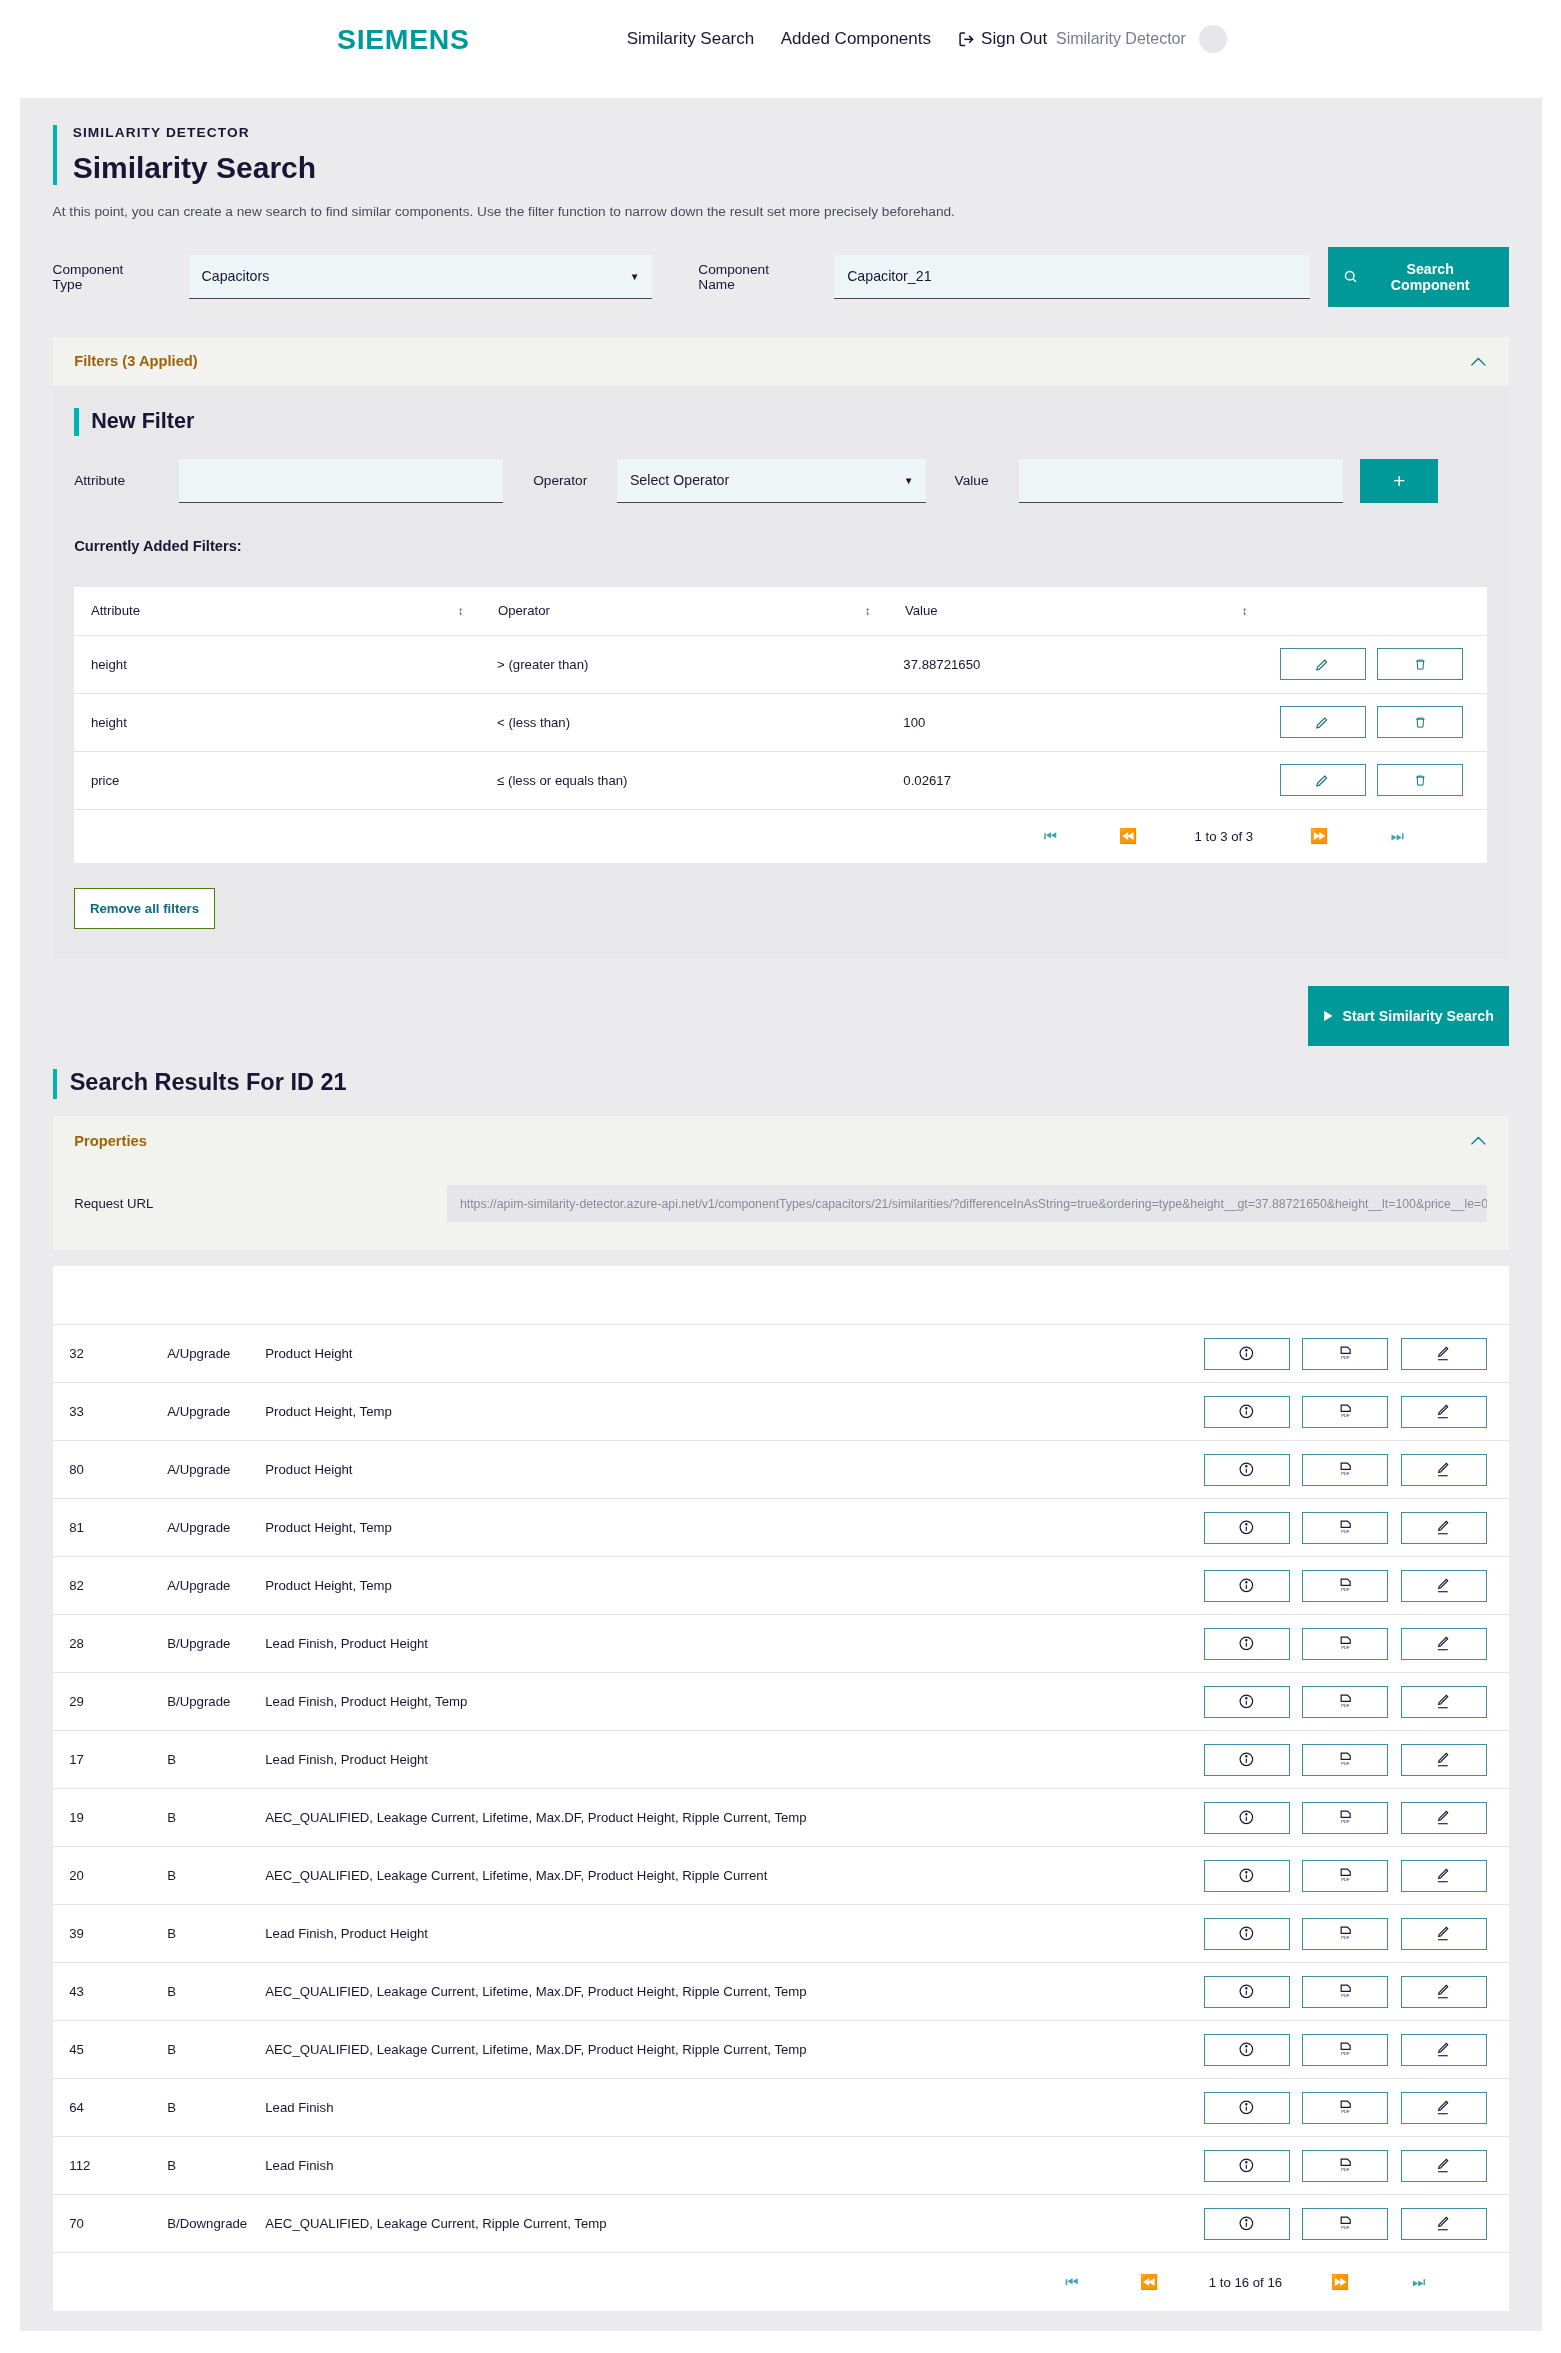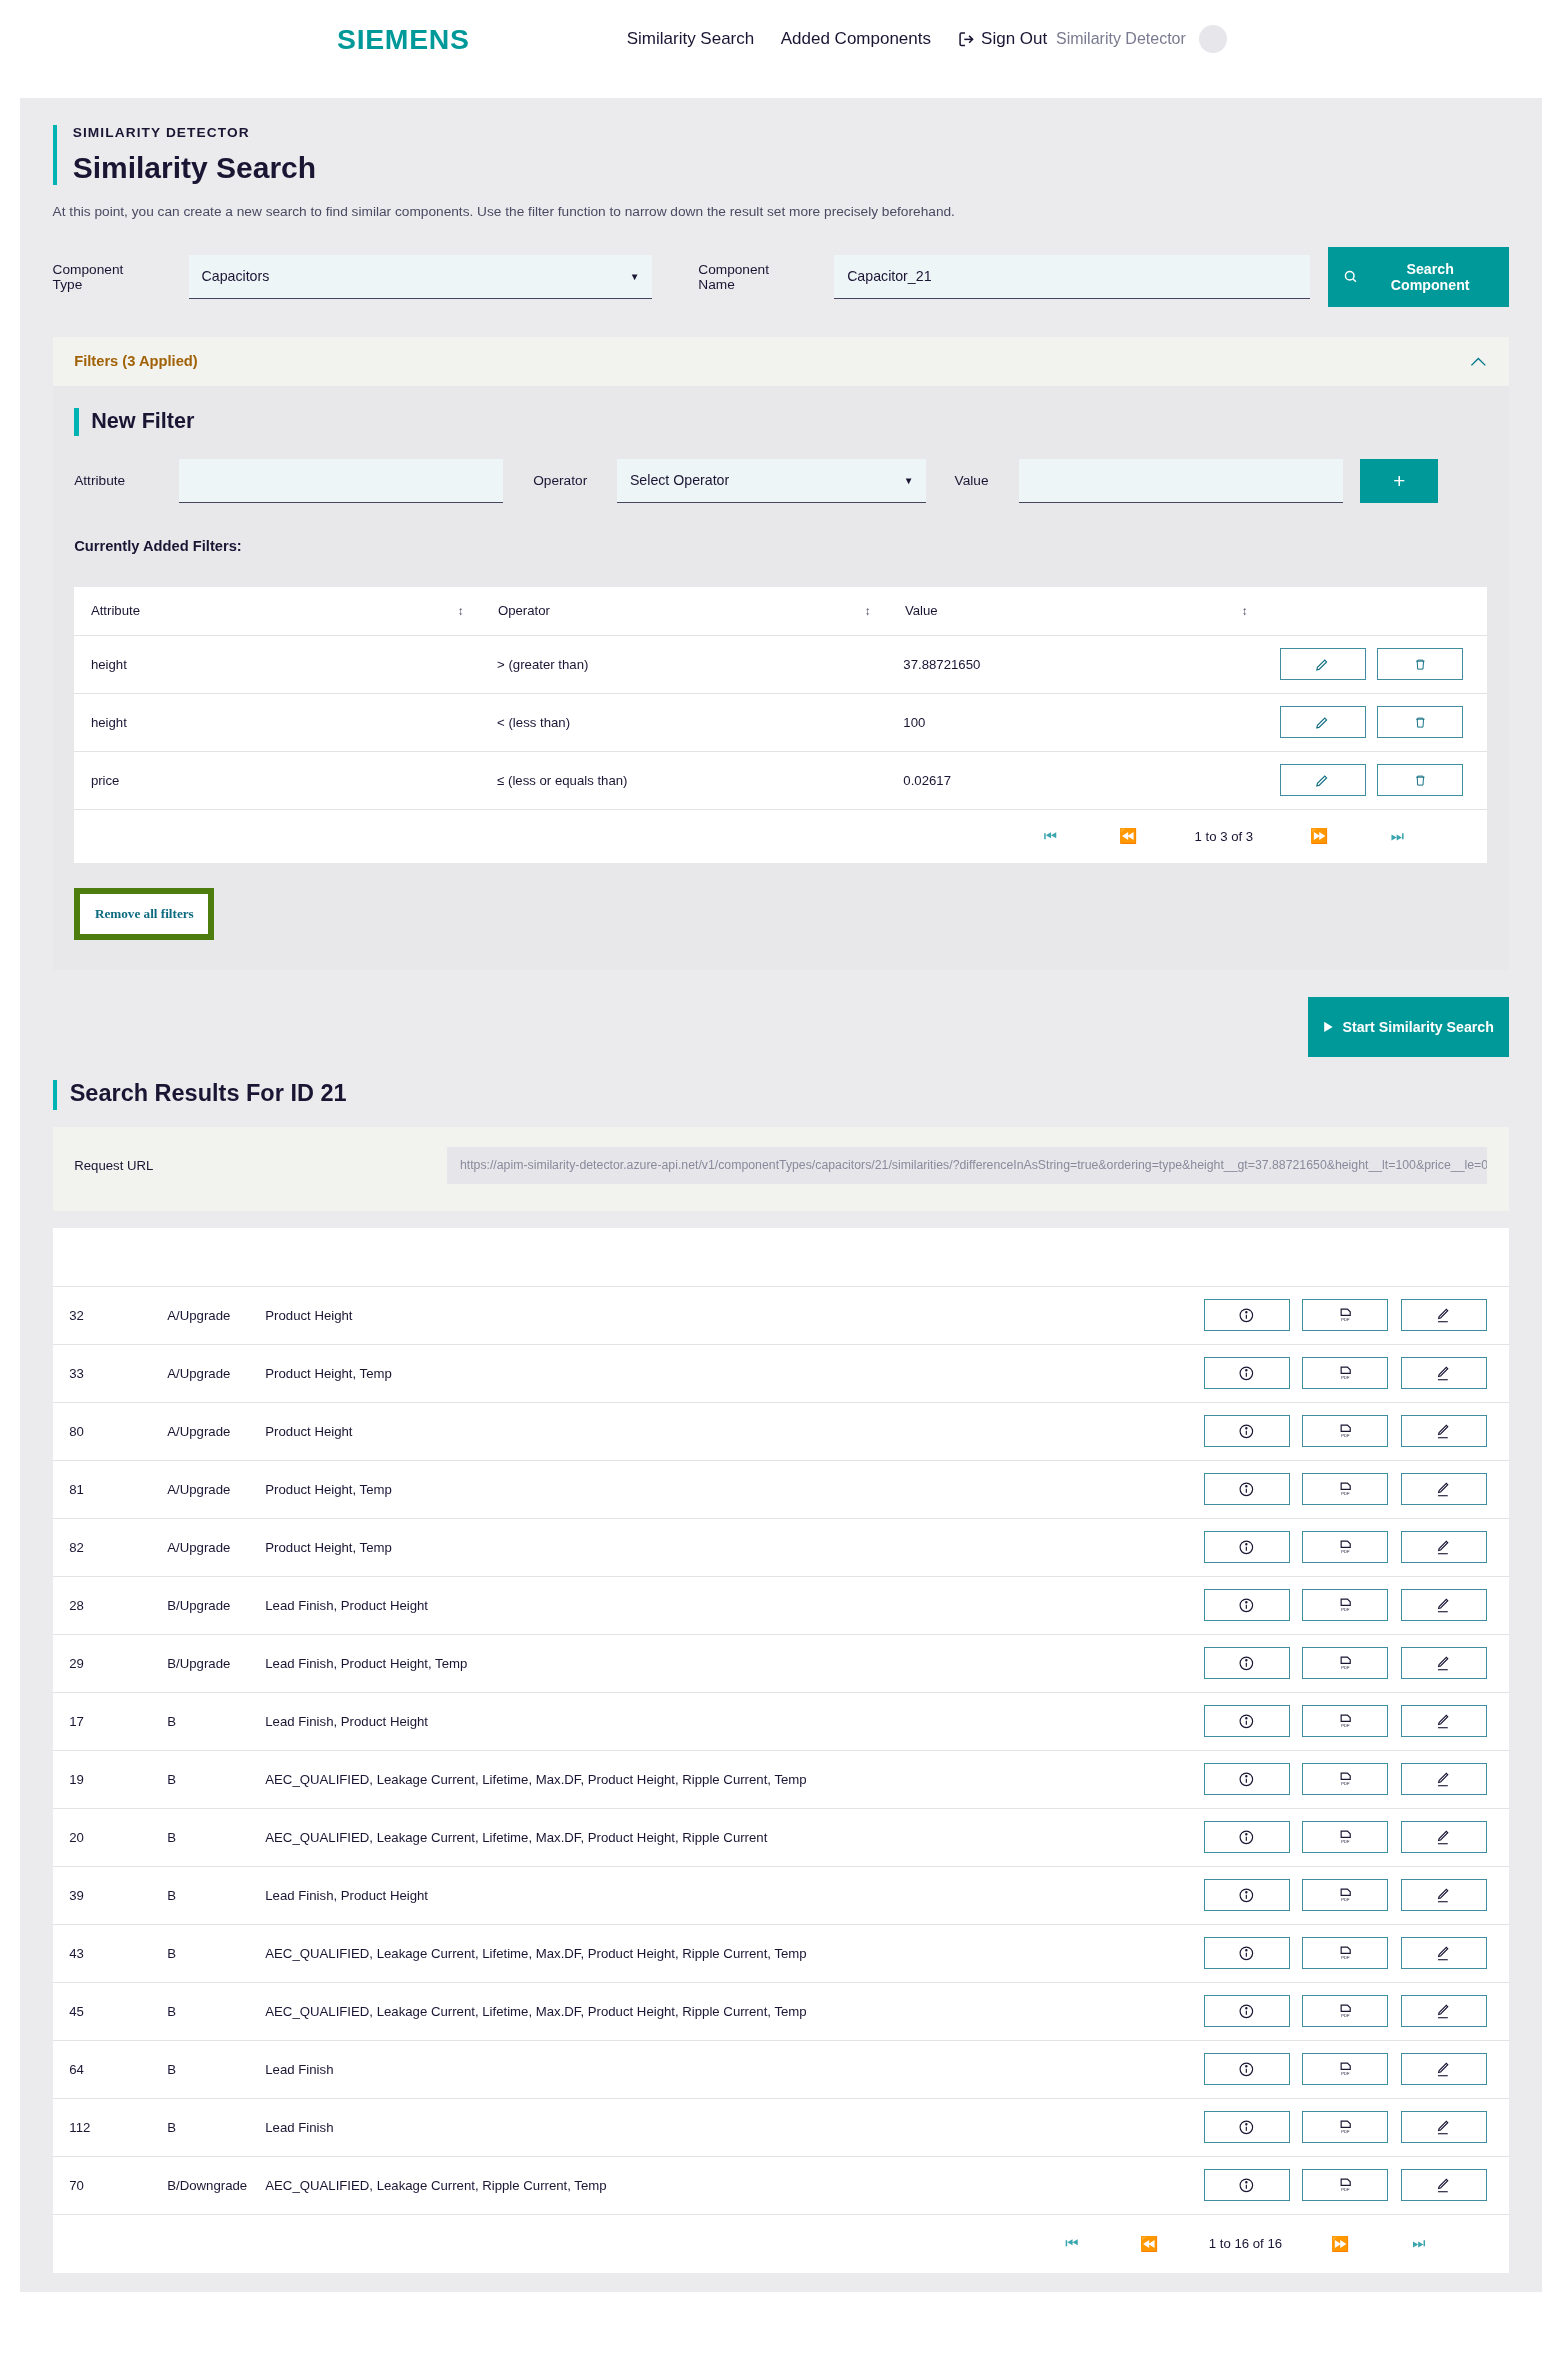--- a/index.html
+++ b/index.html
@@ -152,23 +152,23 @@
     width: 86px; height: 32px; border: 1px solid #3f8ea0;
     background: #fff; display: flex; align-items: center; justify-content: center;
     cursor: pointer; color: #0d6b80;
   }
   .ftr.pager { min-height: 53px; justify-content: flex-end; border-bottom: none; }
   .pager-inner { display: flex; align-items: center; gap: 0; padding-right: 34px; }
   .pg-btn { color: #3aa5ae; font-size: 14.7px; width: 78px; text-align: center; cursor: pointer; }
   .pg-label { font-size: 13.2px; color: #1b1534; width: 113px; text-align: center; }
 
   .btn-outline {
-    margin-top: 25.5px; background: #fff; border: 6px solid #4d7c0f;
+    margin-top: 25.5px; background: #fff; border: 1px solid #4d7c0f;
     color: #0d6b80; font-size: 13.2px; font-weight: bold;
-    padding: 11.8px 14.7px; cursor: pointer; font-family: Liberation Serif, serif;
+    padding: 11.8px 14.7px; cursor: pointer; font-family: Liberation Sans, sans-serif;
   }
 
   
   .start-row { display: flex; justify-content: flex-end; margin-top: 27.4px; }
 
   .results-head { display: flex; margin-top: 22.5px; }
   .results-title { font-size: 23.5px; font-weight: bold; padding-left: 12.7px; }
 
   
   .props-card { margin-top: 17.6px; background: #f2f2ee; }
@@ -392,20 +392,28 @@
         <span>Start Similarity Search</span>
       </button>
     </div>
 
     <div class="results-head">
       <div class="teal-bar" style="height:30px;"></div>
       <div class="results-title">Search Results For ID 21</div>
     </div>
 
     <div class="props-card">
+      <div class="card-head">
+        <span class="card-head-title">Properties</span>
+        <span class="chev">
+          <svg width="16.7" height="9.8" viewBox="0 0 24 14" fill="none" stroke="#007a8c" stroke-width="2">
+              <polyline points="2 12 12 2 22 12"></polyline>
+            </svg>
+        </span>
+      </div>
       <div class="props-body">
         <div class="prop-row">
           <span class="prop-label">Request URL</span>
           <div class="prop-value">https://apim-similarity-detector.azure-api.net/v1/componentTypes/capacitors/21/similarities/?differenceInAsString=true&amp;ordering=type&amp;height__gt=37.88721650&amp;height__lt=100&amp;price__le=0.02617</div>
         </div>
       </div>
     </div>
 
     <div class="rtable">
       <div class="rtr header"></div>

